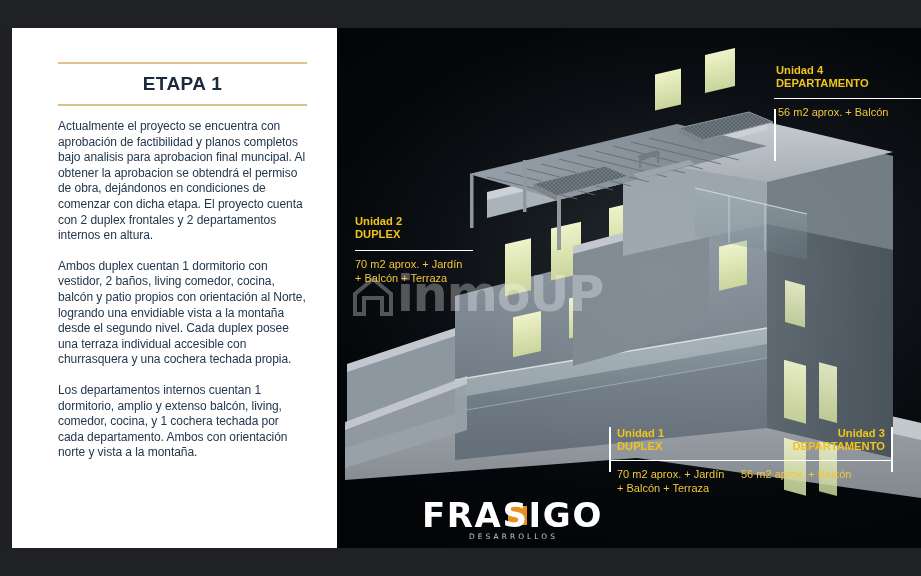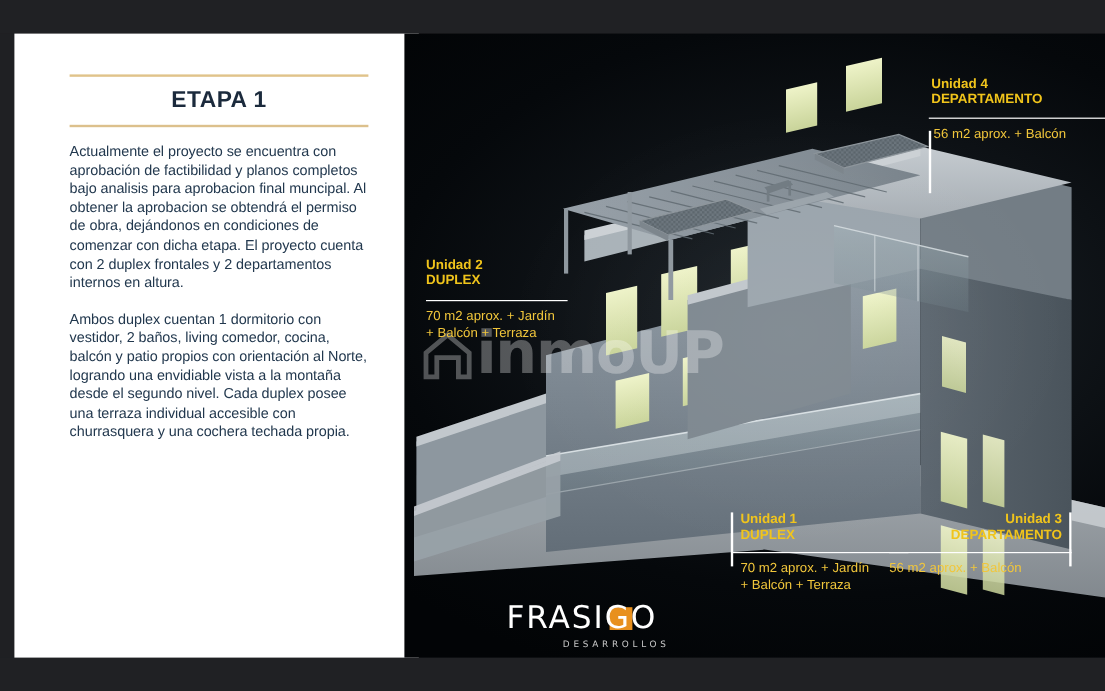--- a/index.html
+++ b/index.html
@@ -118,21 +118,21 @@
   #callout-u3 .hline{width:152px;margin:6px 0 6px 0;}
   #callout-u3 .leader-v{
     position:absolute;right:0px;top:0px;width:1.6px;height:45px;background:#ffffff;
   }
   #callout-u3 .text-block{padding-right:8px;}
   #callout-u3 .desc-wrap{padding-right:2px;text-align:left;}
 
   
   .brand{position:absolute;left:85px;top:473px;width:180px;height:44px;}
   .brand-word{
-    position:relative;font-size:26px;font-weight:normal;color:#ffffff;
+    position:relative;font-size:34px;font-weight:bold;color:#ffffff;
     letter-spacing:1.6px;line-height:28px;
     font-family:"DejaVu Sans", sans-serif;
   }
   .brand-accent{
     position:absolute;left:86px;top:5px;width:19px;height:19px;
     background:#e8901e;z-index:0;
   }
   .brand-letters{position:relative;z-index:1;}
   .brand-sub{
     font-size:7.4px;letter-spacing:3.1px;color:#c9c9c9;
@@ -151,20 +151,21 @@
   <div class="doc-panel">
     <div class="doc-inner">
       <div class="rule"></div>
       <div class="doc-title">ETAPA 1</div>
       <div class="rule thin"></div>
 
       <div class="doc-body">
         <p>Actualmente el proyecto se encuentra con aprobación de factibilidad y planos completos bajo analisis para aprobacion final muncipal. Al obtener la aprobacion se obtendrá el permiso de obra, dejándonos en condiciones de comenzar con dicha etapa.
 El proyecto cuenta con 2 duplex frontales y 2 departamentos internos en altura.</p>
         <p>Ambos duplex cuentan 1 dormitorio con vestidor, 2 baños, living comedor, cocina, balcón y patio propios con orientación al Norte, logrando una envidiable vista a la montaña desde el segundo nivel. Cada duplex posee una terraza individual accesible con churrasquera y una cochera techada propia.</p>
+        <p>Los departamentos internos cuentan 1 dormitorio, amplio y extenso balcón, living, comedor, cocina, y 1 cochera techada por cada departamento. Ambos con orientación norte y vista a la montaña.</p>
       </div>
     </div>
   </div>
 
   <div class="render-panel">
 
     <svg class="render-svg" viewBox="0 0 584 520">
       <defs>
         <linearGradient id="gFront" x1="0" y1="0" x2="0" y2="1">
           <stop offset="0%" stop-color="#8e99a3"></stop>

